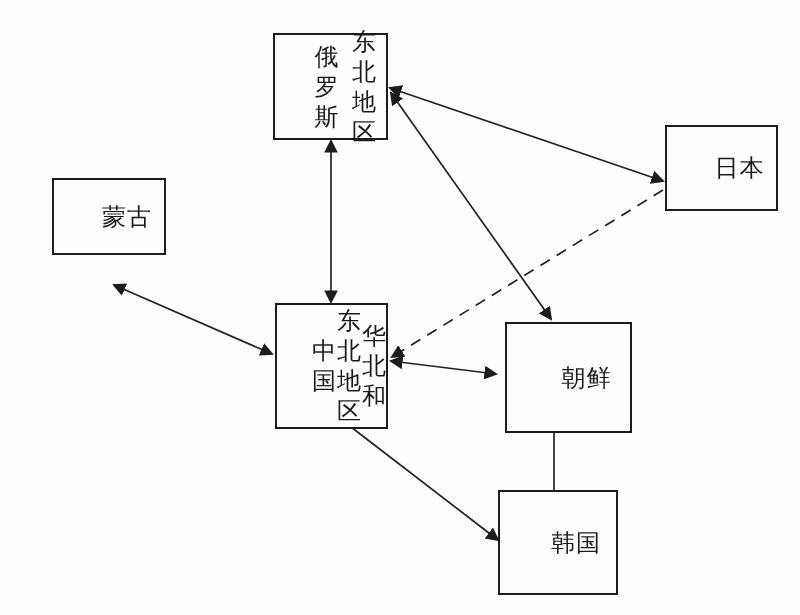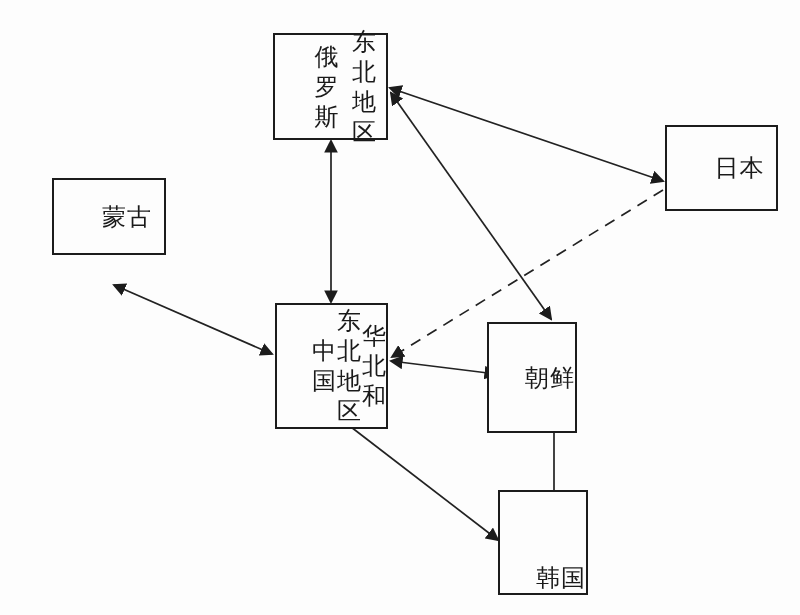--- a/index.html
+++ b/index.html
@@ -36,22 +36,22 @@
     font-size: 24px;
     line-height: 30px;
     letter-spacing: 1px;
     font-weight: 500;
     padding-left: 36px;
   }
   .node-russia   { left: 273px; top: 33px;  width: 115px; height: 107px; }
   .node-mongolia { left: 52px;  top: 178px; width: 114px; height: 77px; }
   .node-japan    { left: 665px; top: 125px; width: 113px; height: 86px; }
   .node-china    { left: 275px; top: 303px; width: 113px; height: 126px; }
-  .node-nkorea   { left: 487px; top: 322px; width: 90px; height: 111px; }
-  .node-skorea   { left: 498px; top: 490px; width: 90px; height: 105px; align-items: flex-end; }
+  .node-nkorea   { left: 505px; top: 322px; width: 127px; height: 111px; }
+  .node-skorea   { left: 498px; top: 490px; width: 120px; height: 105px; }
   .edge {
     stroke: #222222;
     stroke-width: 1.7;
     fill: none;
   }
   .edge-dashed {
     stroke-dasharray: 11 8;
   }
 </style>
 </head>

